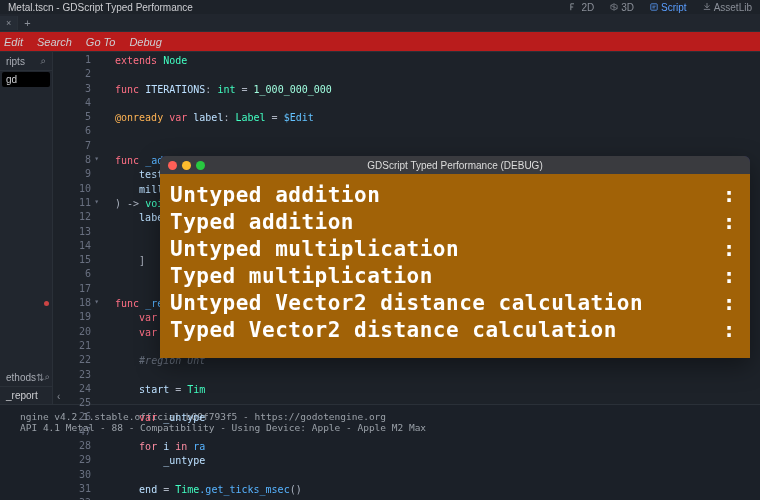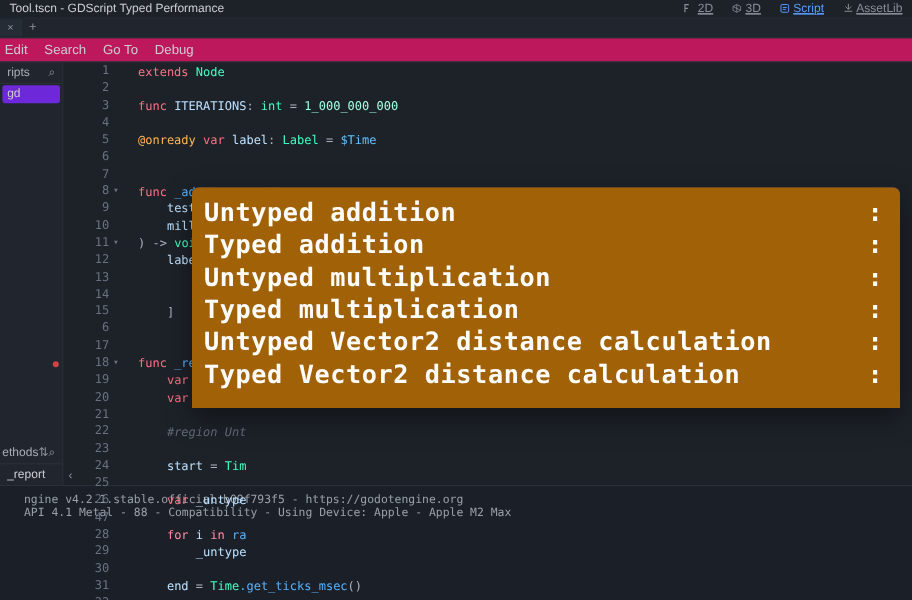--- a/index.html
+++ b/index.html
@@ -8,60 +8,61 @@
   background: #1d2229; color: #cdced2;
   font-family: -apple-system, 'Segoe UI', sans-serif;
   font-size: 11px; overflow: hidden; position: relative;
 }
 .titlebar {
   display: flex; align-items: center; height: 14px;
   padding: 0 8px; background: #1d2229;
 }
 .titlebar-title { flex: 1; color: #cdced2; font-size: 10px; }
 .workspace-tabs { display: flex; gap: 16px; color: #8a8f98; font-size: 10px; }
-.workspace-tabs span { display: inline-flex; align-items: center; gap: 3px; text-decoration: underline; }
+.workspace-tabs span { display: inline-flex; align-items: center; gap: 3px; }
 .workspace-tabs .active { color: #5a9eff; }
 .ws-icon { display: inline-block; width: 8px; height: 8px; }
 
 .file-tabs {
   display: flex; align-items: center; height: 18px;
   background: #21262e; border-bottom: 1px solid #2a3038;
 }
 .file-tab {
   display: flex; align-items: center; gap: 6px;
   padding: 2px 6px; background: #262c35; font-size: 10px;
   border-right: 1px solid #2a3038;
 }
 .close-icon { font-size: 9px; color: #8a8f98; }
 .plus-icon { color: #8a8f98; font-size: 11px; padding: 0 6px; }
 
 .menu-row {
   display: flex; align-items: center; height: 20px;
-  padding: 0 4px; gap: 14px; background: #be185d;
+  padding: 0 4px; gap: 14px; background: #b91c1c;
   border-bottom: 1px solid #2a3038;
+  font-style: italic;
 }
 .menu-item { color: #cdced2; font-size: 11px; }
 .srch { margin-left: auto; color: #8a8f98; }
 
 .main { display: flex; height: 352px; }
 .sidebar {
   width: 53px; background: #21262e;
   border-right: 1px solid #2a3038;
   display: flex; flex-direction: column;
 }
 .sb-row {
-  display: flex; align-items: center; justify-content: flex-end;
+  display: flex; align-items: center; justify-content: flex-start;
   padding: 3px 6px; font-size: 10px; color: #a9adb5;
   border-bottom: 1px solid #2a3038;
 }
 .sb-item {
   padding: 3px 6px; font-size: 10px; color: #cdced2;
   overflow: hidden; white-space: nowrap;
 }
-.sb-item.sel { background: #6d28d9; border-radius: 2px; margin: 1px 2px; padding: 2px 4px; }
+.sb-item.sel { background: #000000; border-radius: 2px; margin: 1px 2px; padding: 2px 4px; }
 .sb-sec { margin-top: auto; }
 
 .editor { flex: 1; display: flex; background: #1d2229; position: relative; }
 .gutter {
   width: 44px; padding-top: 2px;
   font-family: 'Menlo','Consolas',monospace; font-size: 10px;
   text-align: right; color: #697080;
 }
 .gutter div { height: 14.3px; padding-right: 6px; position: relative; }
 .fold { position: absolute; right: -2px; color: #697080; font-size: 8px; }
@@ -119,21 +120,21 @@
 .bottom {
   border-top: 1px solid #2a3038; background: #1b2028;
   padding: 6px 20px; font-family: 'Menlo','Consolas',monospace;
   font-size: 9.5px; color: #9aa0a8; height: 96px;
 }
 </style>
 </head>
 <body>
 
 <div class="titlebar">
-  <span class="titlebar-title">Tool.tscn - GDScript Typed Performance</span>
+  <span class="titlebar-title">Metal.tscn - GDScript Typed Performance</span>
   <div class="workspace-tabs">
     <span>
         <svg class="ws-icon" viewBox="0 0 10 10">
           <path d="M1 9 L1 1 L5 1 M1 5 L4 5" stroke="#8a8f98" stroke-width="1.2" fill="none"></path>
         </svg>
         <span>2D</span>
       </span>
     <span>
         <svg class="ws-icon" viewBox="0 0 10 10">
           <path d="M5 1 L9 3 L9 7 L5 9 L1 7 L1 3 Z M5 1 L5 9 M1 3 L9 7" stroke="#8a8f98" stroke-width=".8" fill="none"></path>
@@ -220,21 +221,21 @@
       <div>29</div>
       <div>30</div>
       <div>31</div>
       <div>32</div>
 
     </div>
     <div class="code"><span class="kw">extends</span> <span class="ty">Node</span>
 
 <span class="kw">func</span> <span class="var">ITERATIONS</span><span class="pnc">: </span><span class="ty">int</span> <span class="pnc">=</span> <span class="num">1_000_000_000</span>
 
-<span class="ann">@onready</span> <span class="kw">var</span> <span class="var">label</span><span class="pnc">: </span><span class="ty">Label</span> <span class="pnc">=</span> <span class="np">$Time</span>
+<span class="ann">@onready</span> <span class="kw">var</span> <span class="var">label</span><span class="pnc">: </span><span class="ty">Label</span> <span class="pnc">=</span> <span class="np">$Edit</span>
 
 
 <span class="kw">func</span> <span class="fn">_add_to_report</span><span class="pnc">(</span>
     <span class="var">test_name</span><span class="pnc">: </span><span class="ty">String</span><span class="pnc">,</span>
     <span class="var">milliseconds</span><span class="pnc">: </span><span class="ty">int</span><span class="pnc">,</span>
 <span class="pnc">)</span> <span class="pnc">-&gt;</span> <span class="ty">void</span><span class="pnc">:</span>
     <span class="prop">label</span><span class="prop">.text</span>
         <span class="var">test_n</span>
         <span class="fn">str</span><span class="pnc">(mill</span>
     <span class="pnc">]</span>
@@ -261,20 +262,28 @@
     <span class="chev">‹</span>
   </div>
 </div>
 
 <div class="bottom">
   <div>ngine v4.2.1.stable.official.b09f793f5 - https://godotengine.org</div>
   <div>API 4.1 Metal - 88 - Compatibility - Using Device: Apple - Apple M2 Max</div>
 </div>
 
 <div class="run">
+  <div class="run-titlebar">
+    <div class="traffic">
+      <div class="tl r"></div>
+      <div class="tl y"></div>
+      <div class="tl g"></div>
+    </div>
+    <div class="run-title">GDScript Typed Performance (DEBUG)</div>
+  </div>
   <div class="run-body">
     <div class="run-line">
         <span>Untyped addition</span>
         <span class="colon">:</span>
       </div>
     <div class="run-line">
         <span>Typed addition</span>
         <span class="colon">:</span>
       </div>
     <div class="run-line">

